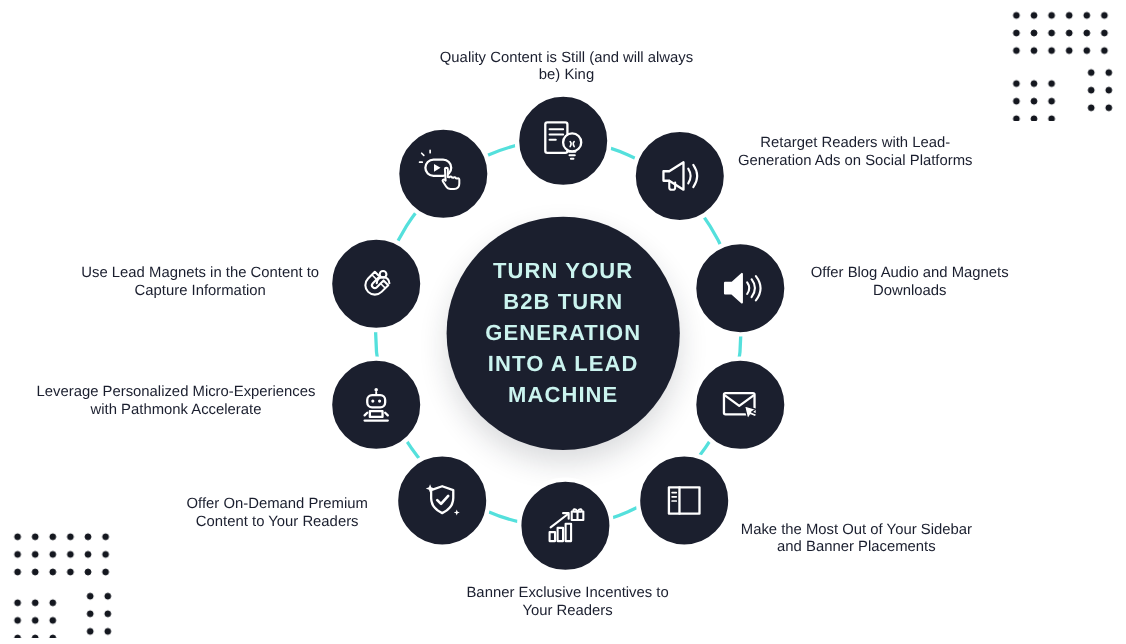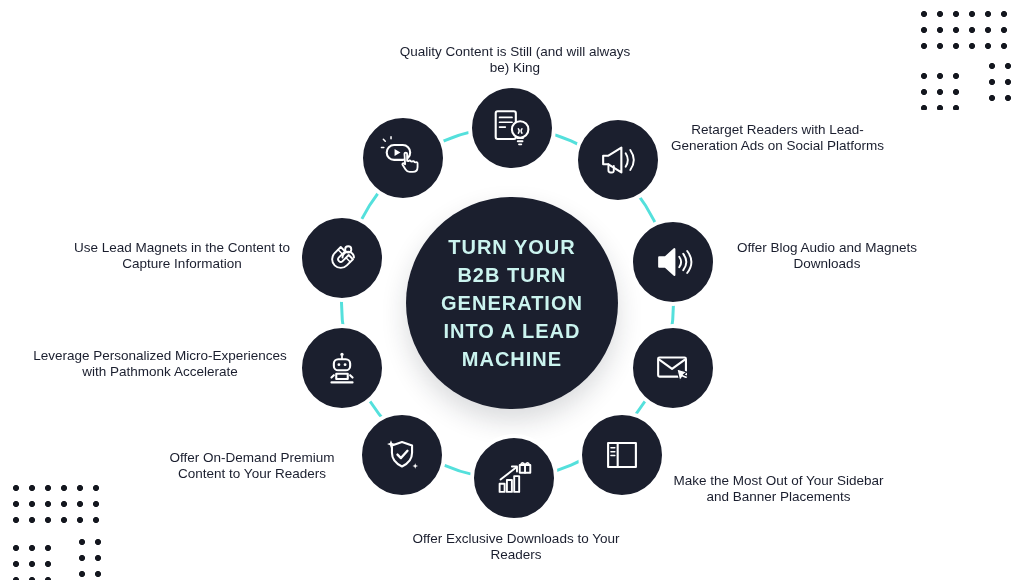--- a/index.html
+++ b/index.html
@@ -260,18 +260,18 @@
         <path d="M25.5 19.5 c0 -1.5 2.8 -1.5 2.8 0 V27 l1.5 0.3 c0.4 -1 2.2 -0.9 2.4 0.2 l1.4 0.3 c0.5 -0.9 2.1 -0.7 2.3 0.4 l1.3 0.3 c0.9 -0.6 2 0 2 1.2 v3.6 c0 3.4 -1.9 5.2 -5 5.2 h-3.2 c-1.9 0 -3.3 -0.8 -4.3 -2.4 l-3.2 -5 c-0.7 -1.1 0.7 -2.3 1.8 -1.4 l0.9 0.8 z" fill="#1B1F2E" stroke-width="1.9"></path>
       </g>
         </svg>
     </span>
   </div>
 
   <div class="label label-1">Quality Content is Still (and will always be) King</div>
   <div class="label label-2">Retarget Readers with Lead-Generation Ads on Social Platforms</div>
   <div class="label label-3">Offer Blog Audio and Magnets Downloads</div>
   <div class="label label-5">Make the Most Out of Your Sidebar and Banner Placements</div>
-  <div class="label label-6">Offer Exclusive Downloads to Your Readers</div>
+  <div class="label label-6">Banner Exclusive Incentives to Your Readers</div>
   <div class="label label-7">Offer On-Demand Premium Content to Your Readers</div>
   <div class="label label-8">Leverage Personalized Micro-Experiences with Pathmonk Accelerate</div>
   <div class="label label-9">Use Lead Magnets in the Content to Capture Information</div>
 
 </div>
 
 </body></html>

